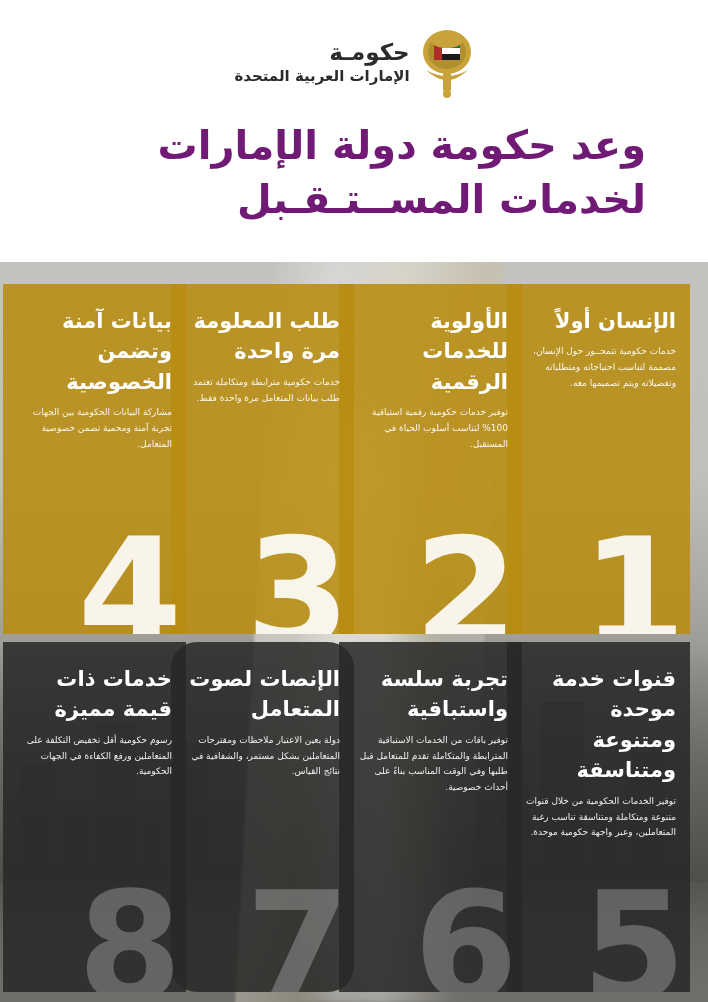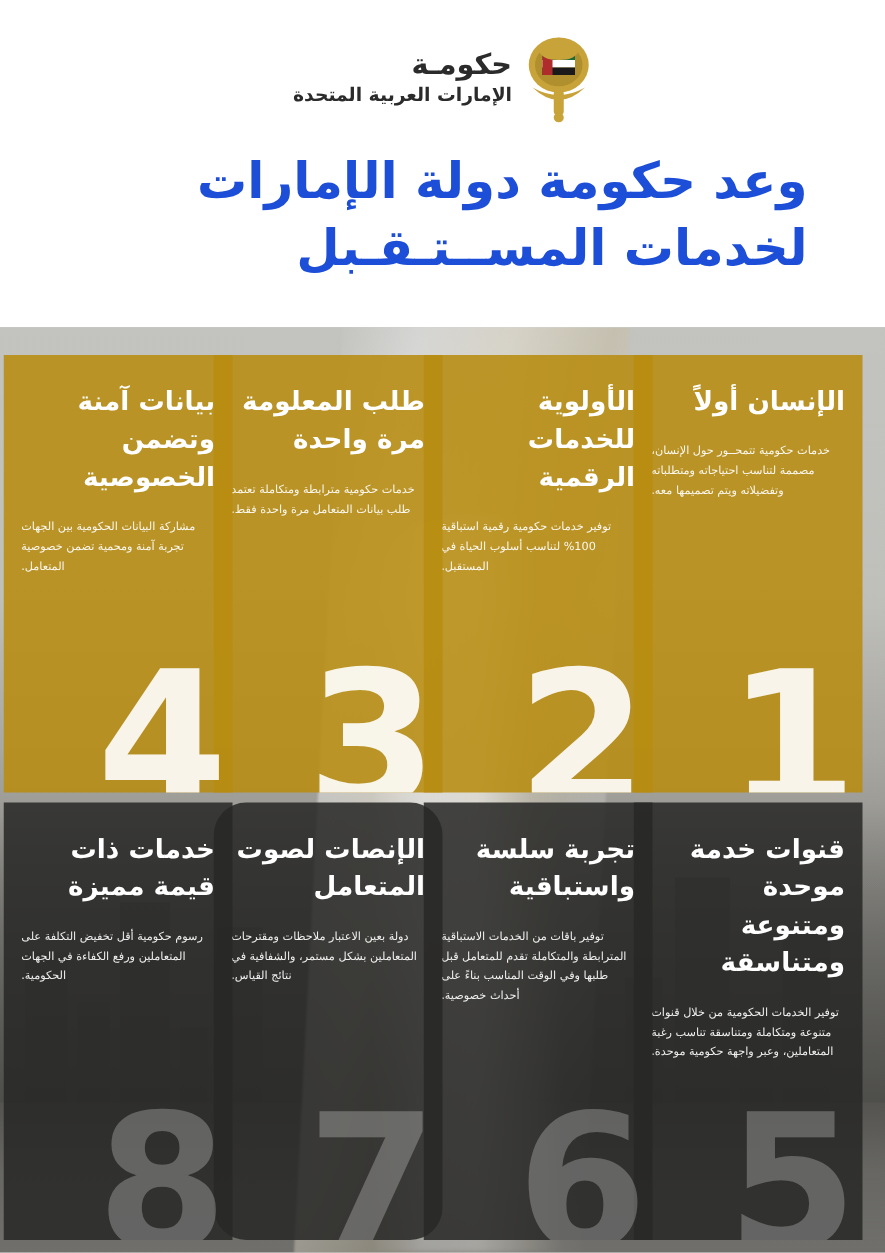--- a/index.html
+++ b/index.html
@@ -57,21 +57,21 @@
     color: #2b2b2b;
     margin-top: 3px;
   }
 
   .main-title {
     position: absolute;
     top: 118px;
     right: 62px;
     width: 590px;
     text-align: right;
-    color: #1d4ed8;
+    color: #701a75;
     font-weight: bold;
     font-size: 40px;
     line-height: 1.35;
     letter-spacing: 1px;
   }
   .main-title .line2 {
     display: block;
   }
 
   
@@ -161,22 +161,22 @@
     background: rgba(40,40,38,0.86);
   }
   .card .c-title {
     text-align: right;
     font-weight: bold;
     font-size: 21px;
     line-height: 1.45;
     letter-spacing: 0.5px;
   }
   .card .c-desc {
-    margin-top: 18px;
-    text-align: left;
+    margin-top: 8px;
+    text-align: right;
     font-size: 9px;
     line-height: 1.75;
     color: rgba(255,255,255,0.92);
   }
   .card .c-num {
     position: absolute;
     bottom: -34px;
     right: 8px;
     font-size: 150px;
     font-weight: bold;

